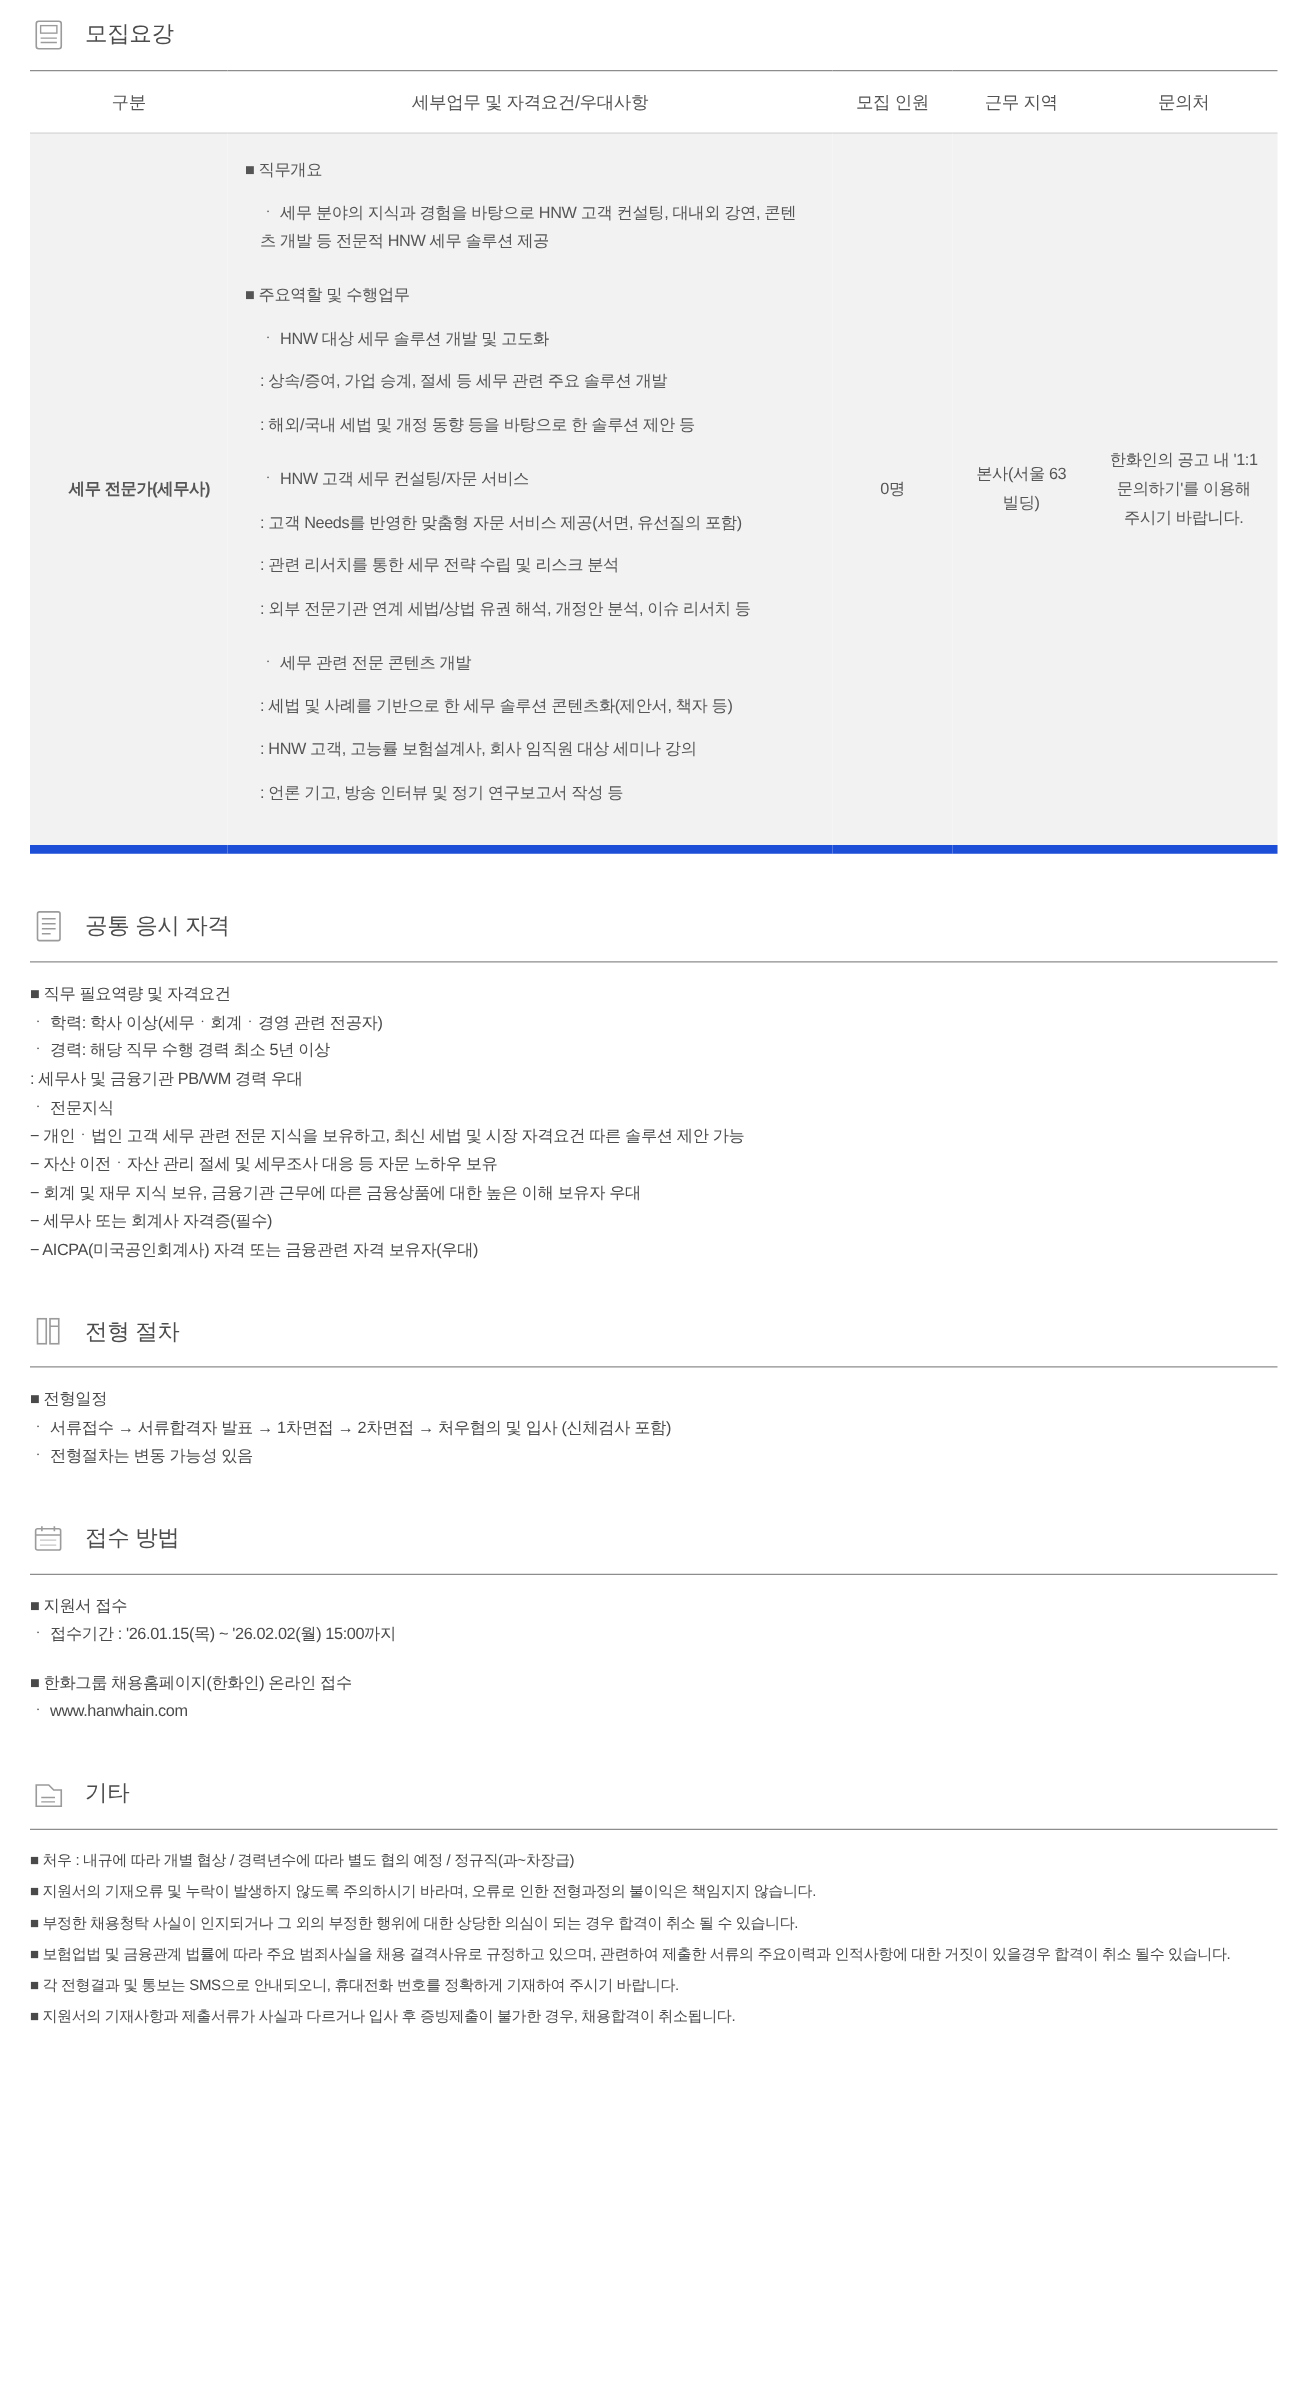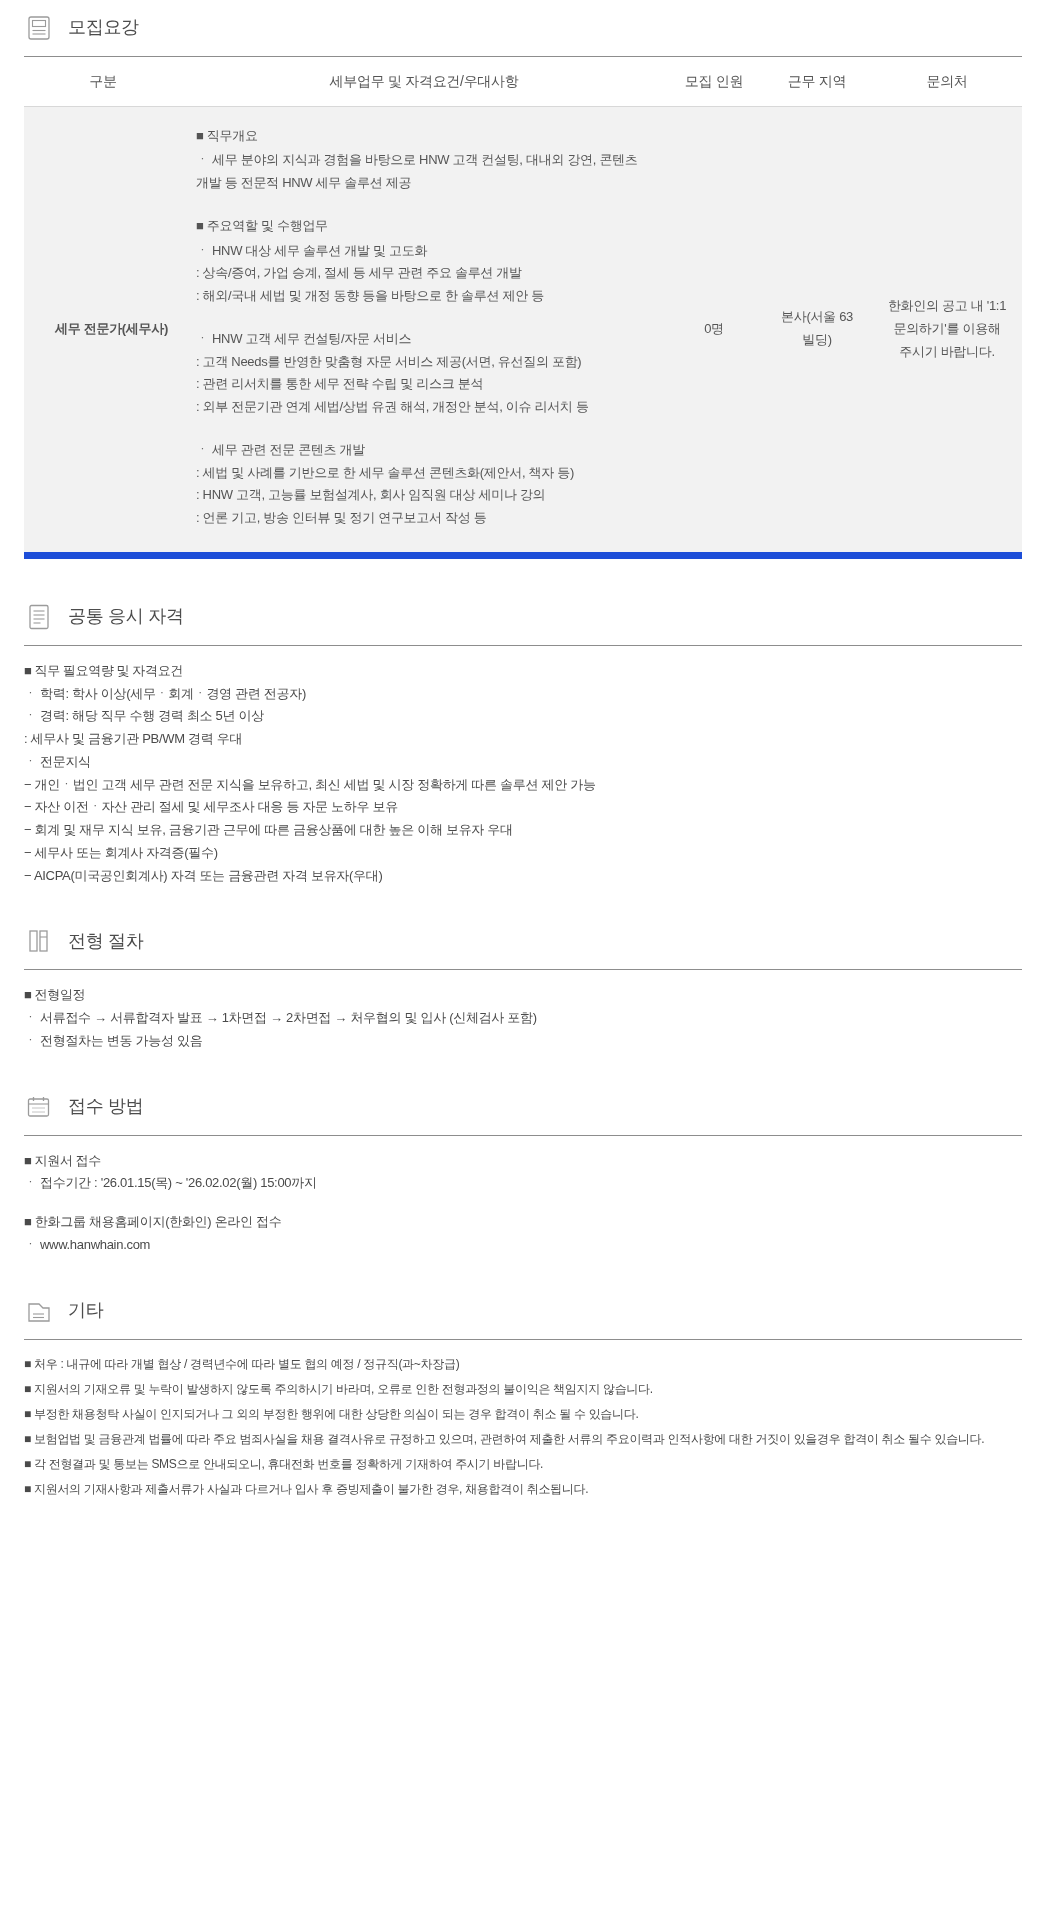--- a/index.html
+++ b/index.html
@@ -68,33 +68,33 @@
     color:#e8642d;
     font-weight:600;
     font-size:14px;
   }
   td.col-detail { vertical-align:top; padding-top:22px; }
   td.col-num, td.col-loc, td.col-contact { text-align:center; }
 
   .blk { margin:0 0 20px 0; }
   .blk:last-child { margin-bottom:4px; }
   .blk .bh { margin:0 0 2px 0; }
-  .blk p { margin:0; }
+  .blk p { margin:12px; }
   .ind { padding-left:0; }
 
   
   .sec { padding:0 24px; }
   .sec .rule {
     border-top:1px solid #8d8d8d;
     margin:0 0 14px 0;
   }
   .body-list { padding:0 0 26px 0; }
   .body-list p { margin:0; letter-spacing:-0.3px; font-size:13px; }
   .body-list p.h { margin-top:16px; }
-  .body-list p.h:first-child { margin-top:0;font-family:Liberation Serif, serif; }
+  .body-list p.h:first-child { margin-top:0; }
 
   .gap-block { height:30px; }
 
   
   .etc p { margin:0 0 4px 0; font-size:12px; letter-spacing:-0.3px; }
 </style>
 </head>
 <body>
 
 <div class="page">
@@ -184,21 +184,21 @@
       <span class="ttl">공통 응시 자격</span>
     </div>
     <div class="sec">
       <div class="rule"></div>
       <div class="body-list" id="common-lines">
           <p class="h">■ 직무 필요역량 및 자격요건</p>
           <p>ㆍ 학력: 학사 이상(세무ㆍ회계ㆍ경영 관련 전공자)</p>
           <p>ㆍ 경력: 해당 직무 수행 경력 최소 5년 이상</p>
           <p>: 세무사 및 금융기관 PB/WM 경력 우대</p>
           <p>ㆍ 전문지식</p>
-          <p>− 개인ㆍ법인 고객 세무 관련 전문 지식을 보유하고, 최신 세법 및 시장 정확하게 따른 솔루션 제안 가능</p>
+          <p>− 개인ㆍ법인 고객 세무 관련 전문 지식을 보유하고, 최신 세법 및 시장 자격요건 따른 솔루션 제안 가능</p>
           <p>− 자산 이전ㆍ자산 관리 절세 및 세무조사 대응 등 자문 노하우 보유</p>
           <p>− 회계 및 재무 지식 보유, 금융기관 근무에 따른 금융상품에 대한 높은 이해 보유자 우대</p>
           <p>− 세무사 또는 회계사 자격증(필수)</p>
           <p>− AICPA(미국공인회계사) 자격 또는 금융관련 자격 보유자(우대)</p>
         </div>
     </div>
   </div>
 
   <div>
     <div class="sec-head">

